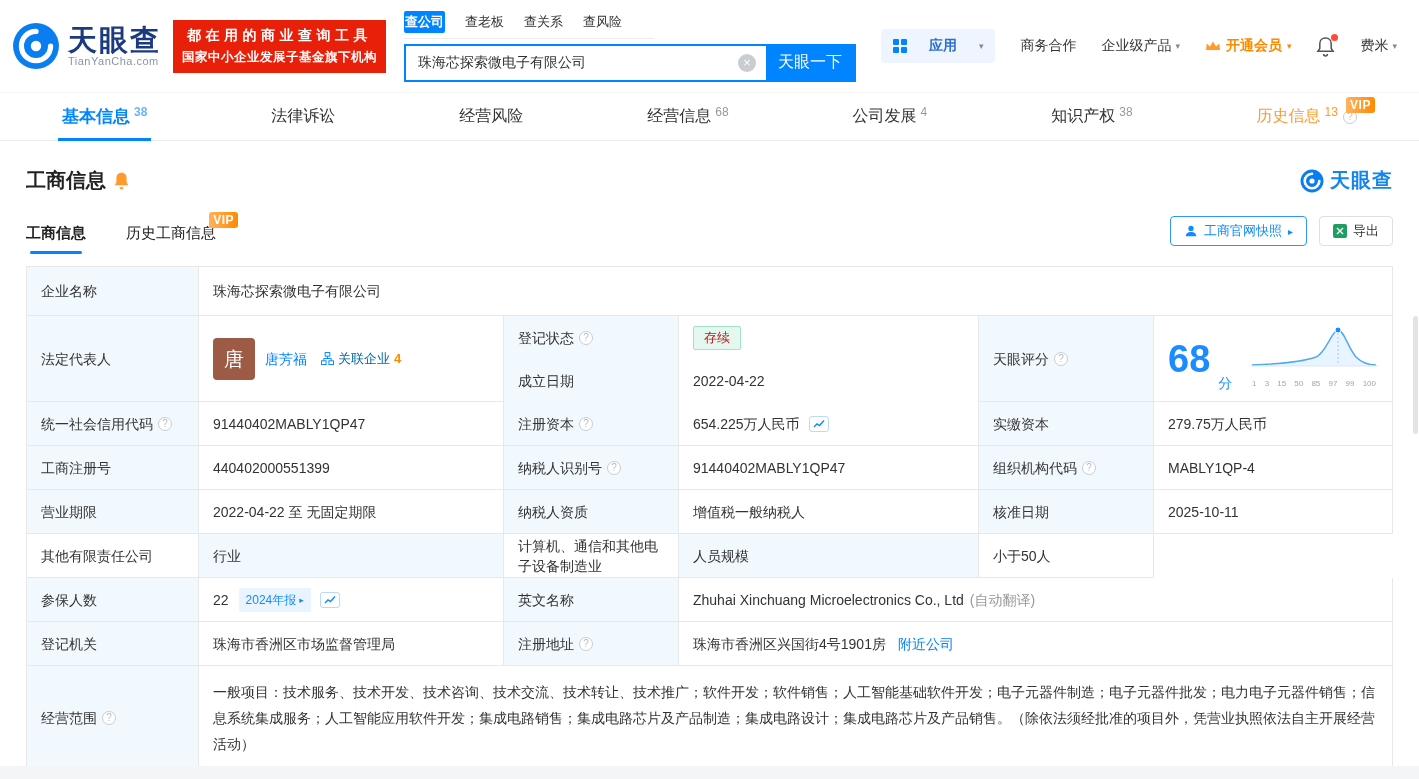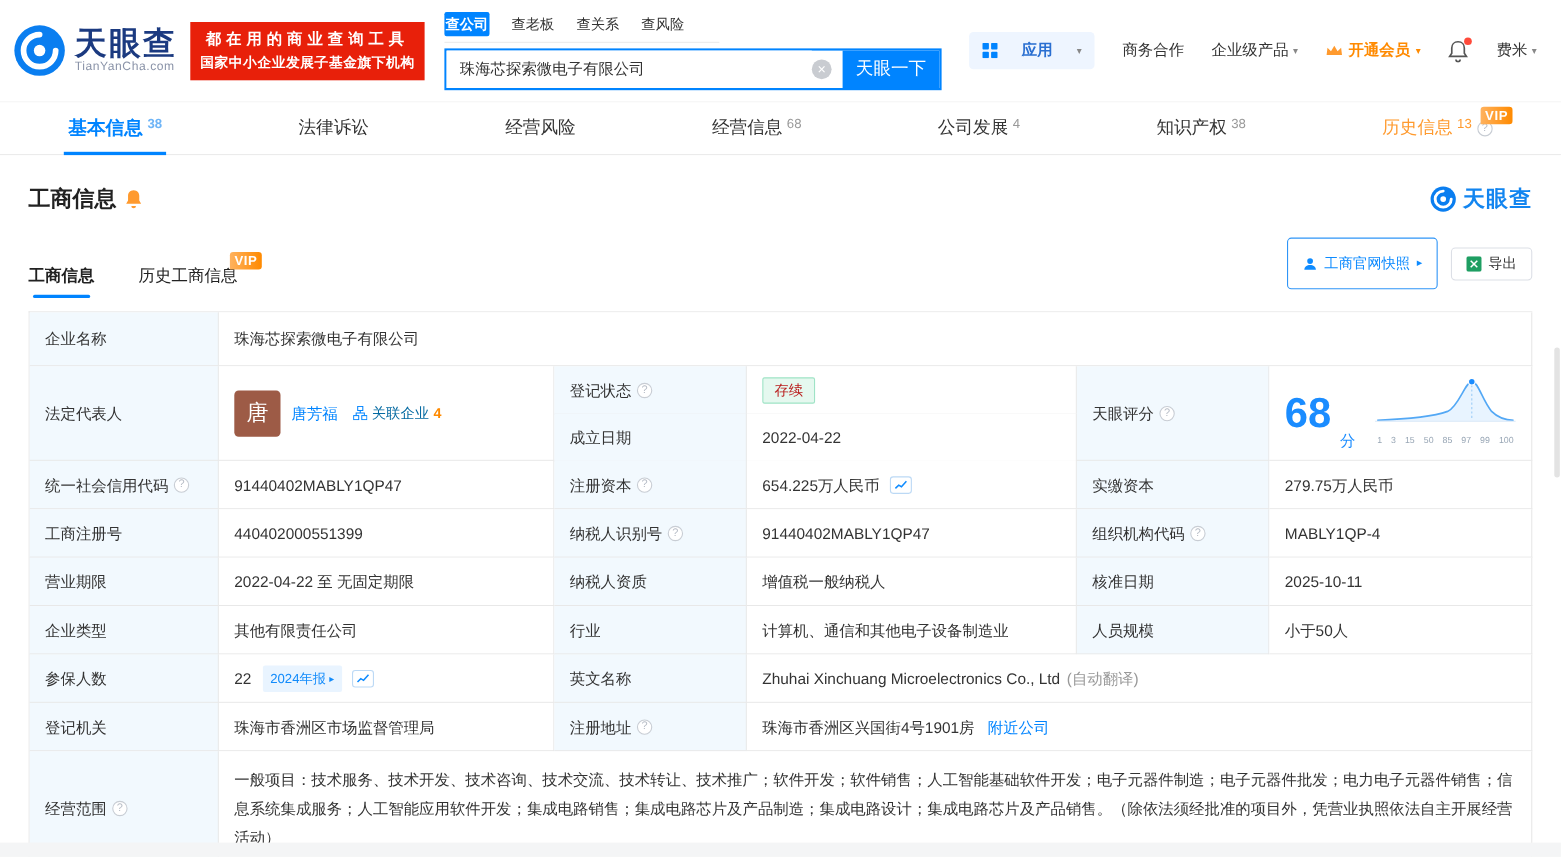--- a/index.html
+++ b/index.html
@@ -53,21 +53,21 @@
   .monitor-bell { margin-left:7px; display:flex; cursor:pointer; }
   .mini-logo { margin-left:auto; display:flex; align-items:center; gap:6px; }
   .mini-logo-text { color:#1285f0; font-size:20px; font-weight:bold; letter-spacing:1px; }
 
   .subtab-row { display:flex; align-items:flex-end; margin-top:22px; }
   .subtab { position:relative; font-size:15px; color:#222; margin-right:40px; padding-bottom:11px; cursor:pointer; }
   .subtab.active { font-weight:bold; }
   .subtab.active::after { content:""; position:absolute; left:50%; transform:translateX(-50%); bottom:0; width:52px; height:3px; background:#0084ff; border-radius:2px; }
   .vip-tag { position:absolute; top:-12px; right:-22px; background:linear-gradient(90deg,#ffb25e,#ff8a00); color:#fff; font-size:12px; font-weight:bold; padding:1px 4px; border-radius:3px 3px 3px 0; letter-spacing:.5px; }
   .head-actions { margin-left:auto; display:flex; gap:12px; align-items:center; padding-bottom:8px; }
-  .btn-snapshot { display:inline-flex; align-items:center; gap:6px; height:47px; padding:0 13px; border:1px solid #2f95f7; color:#0e8bff; border-radius:4px; font-size:13px; background:#fff; cursor:pointer; font-family:inherit; }
+  .btn-snapshot { display:inline-flex; align-items:center; gap:6px; height:30px; padding:0 13px; border:1px solid #2f95f7; color:#0e8bff; border-radius:4px; font-size:13px; background:#fff; cursor:pointer; font-family:inherit; }
   .btn-snapshot .arrow { font-size:10px; }
   .btn-export { display:inline-flex; align-items:center; gap:6px; height:30px; padding:0 13px; border:1px solid #dcdfe6; color:#333; border-radius:4px; font-size:13px; background:#fff; cursor:pointer; font-family:inherit; }
 
   
   .table { margin-top:12px; border-top:1px solid #e8e8e8; border-left:1px solid #e8e8e8; }
   .trow { display:grid; grid-template-columns:172px 305px 175px 300px 175px 1fr; }
   .cell { border-right:1px solid #e8e8e8; border-bottom:1px solid #e8e8e8; display:flex; align-items:center; padding:0 14px; font-size:14px; min-height:44px; line-height:20px; }
   .lc { background:#f2f9fe; color:#333; }
   .vc { background:#fff; color:#333; }
   .r1 .cell { min-height:49px; }
@@ -386,23 +386,20 @@
           </div>
         <div class="cell lc">
             <span>核准日期</span>
           </div>
         <div class="cell vc">
             <span>2025-10-11</span>
           </div>
       </div>
 
       <div class="trow">
-        <div class="cell lc">
-            <span>企业类型</span>
-          </div>
         <div class="cell vc">
             <span>其他有限责任公司</span>
           </div>
         <div class="cell lc">
             <span>行业</span>
           </div>
         <div class="cell vc">
             <span>计算机、通信和其他电子设备制造业</span>
           </div>
         <div class="cell lc">

